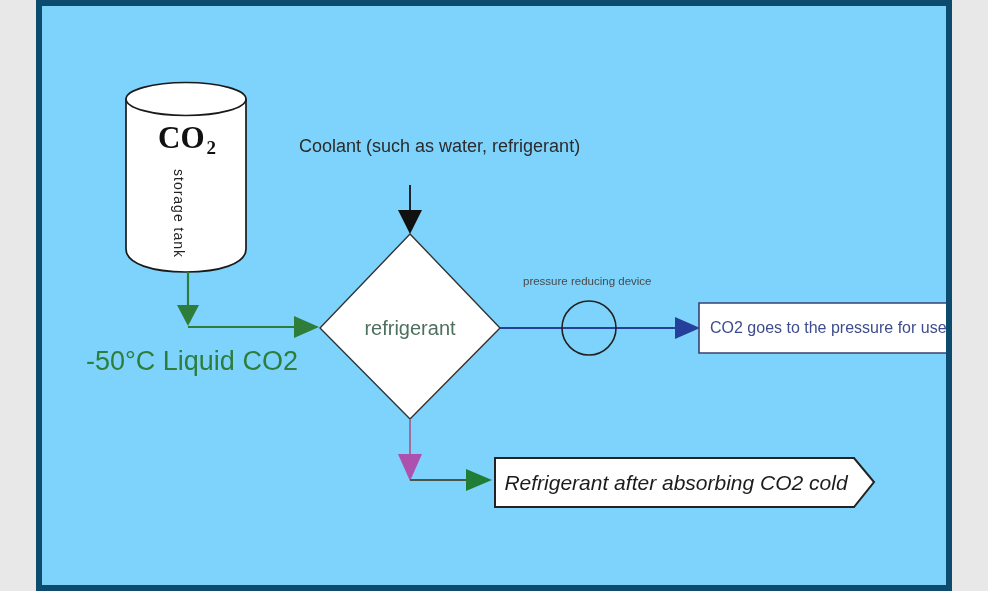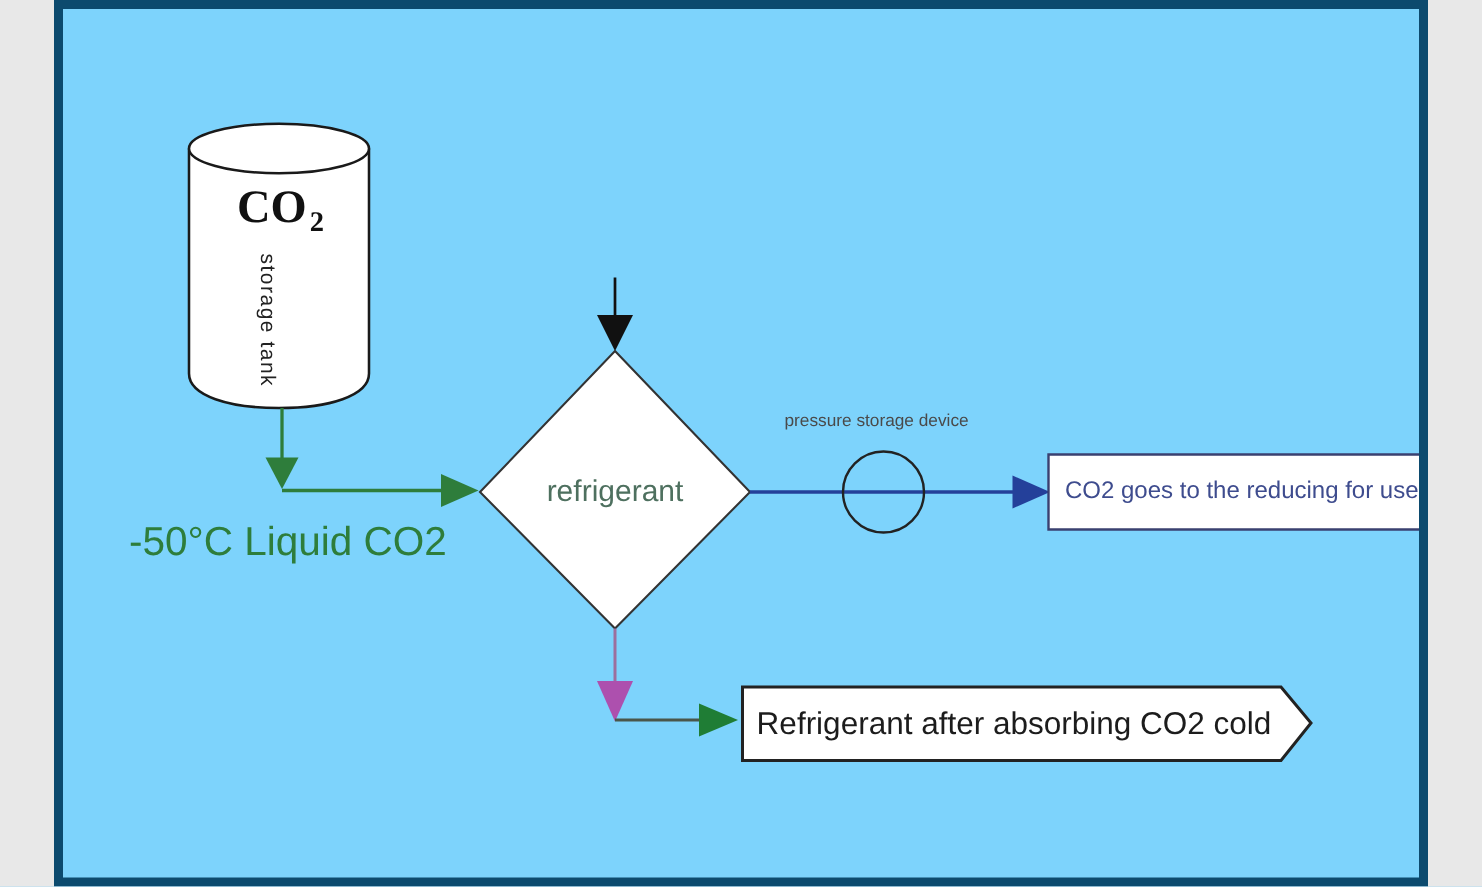--- a/index.html
+++ b/index.html
@@ -47,21 +47,21 @@
     left: 481px; top: 269px;
     font-size: 11.5px; color: #4a4a4a;
   }
   .banner-top-text {
     left: 668px; top: 297px; height: 50px; line-height: 50px;
     font-size: 16px; color: #3e4c8e;
   }
   .banner-bottom-text {
     left: 453px; top: 452px; width: 362px; height: 49px; line-height: 49px;
     text-align: center;
-    font-size: 21px; color: #1c1c1c;
+    font-size: 21px; color: #1c1c1c; font-style: italic;
   }
 </style>
 </head>
 <body>
 
 <div class="canvas">
 
   <svg class="layer" width="988" height="591" viewBox="0 0 988 591">
 
     <g>
@@ -104,24 +104,25 @@
 
     <path d="M 453 452 L 812 452 L 832 476 L 812 501 L 453 501 Z" fill="#ffffff" stroke="#222" stroke-width="2"></path>
   </svg>
 
   <div class="lbl tank-main">
     <span>CO</span><span class="sub">2</span>
   </div>
 
   <div class="lbl tank-side">storage tank</div>
 
+  <div class="lbl coolant">Coolant (such as water, refrigerant)</div>
 
   <div class="lbl liquid">-50°C Liquid CO2</div>
 
   <div class="lbl carb">refrigerant</div>
 
-  <div class="lbl pressure">pressure storage device</div>
+  <div class="lbl pressure">pressure reducing device</div>
 
-  <div class="lbl banner-top-text">CO2 goes to the reducing for use</div>
+  <div class="lbl banner-top-text">CO2 goes to the pressure for use</div>
 
   <div class="lbl banner-bottom-text">Refrigerant after absorbing CO2 cold</div>
 
 </div>
 
 </body></html>

